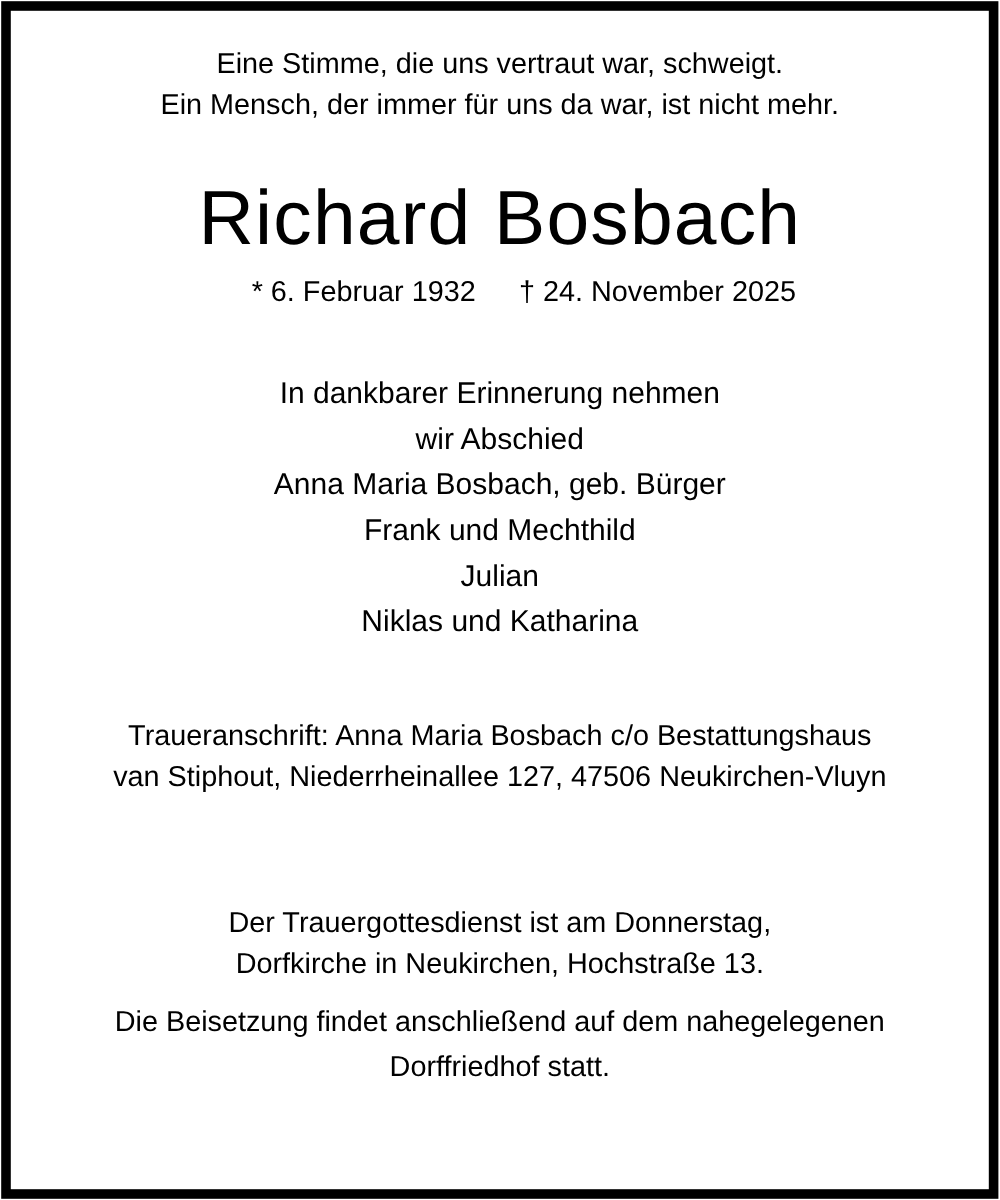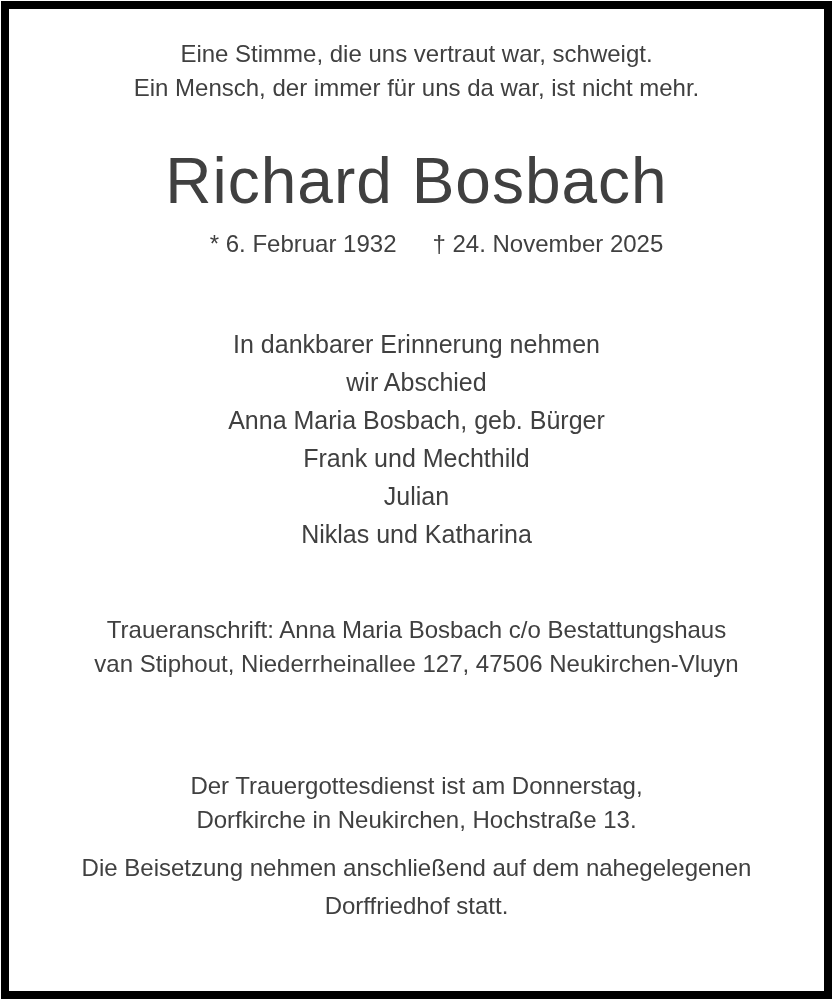--- a/index.html
+++ b/index.html
@@ -6,21 +6,21 @@
     margin: 0;
     padding: 0;
     background: #ffffff;
   }
   .page {
     position: relative;
     width: 833px;
     height: 1000px;
     background: #ffffff;
     font-family: "Liberation Sans", "DejaVu Sans", sans-serif;
-    color: #404040;
+    color: #000000;
     overflow: hidden;
     box-sizing: border-box;
   }
   .frame {
     position: absolute;
     inset: 1px;
     border: 8px solid #000000;
     pointer-events: none;
     box-sizing: border-box;
   }
@@ -45,21 +45,21 @@
   .dates {
     margin-top: 10px;
     font-size: 24px;
     line-height: 34px;
     display: flex;
     justify-content: center;
     gap: 36px;
     padding-left: 40px;
   }
   .farewell {
-    margin-top: 64px;
+    margin-top: 48px;
     font-size: 25px;
     line-height: 38px;
   }
   .mourners {
     font-size: 25px;
     line-height: 38px;
   }
   .address {
     margin-top: 60px;
     font-size: 24px;
@@ -111,18 +111,18 @@
       <div>Traueranschrift: Anna Maria Bosbach c/o Bestattungshaus</div>
       <div>van Stiphout, Niederrheinallee 127, 47506 Neukirchen-Vluyn</div>
     </div>
 
     <div class="service">
       <div>Der Trauergottesdienst ist am Donnerstag,</div>
       <div>Dorfkirche in Neukirchen, Hochstraße 13.</div>
     </div>
 
     <div class="burial">
-      <div>Die Beisetzung nehmen anschließend auf dem nahegelegenen</div>
+      <div>Die Beisetzung findet anschließend auf dem nahegelegenen</div>
       <div>Dorffriedhof statt.</div>
     </div>
 
   </div>
 </div>
 
 </body></html>

